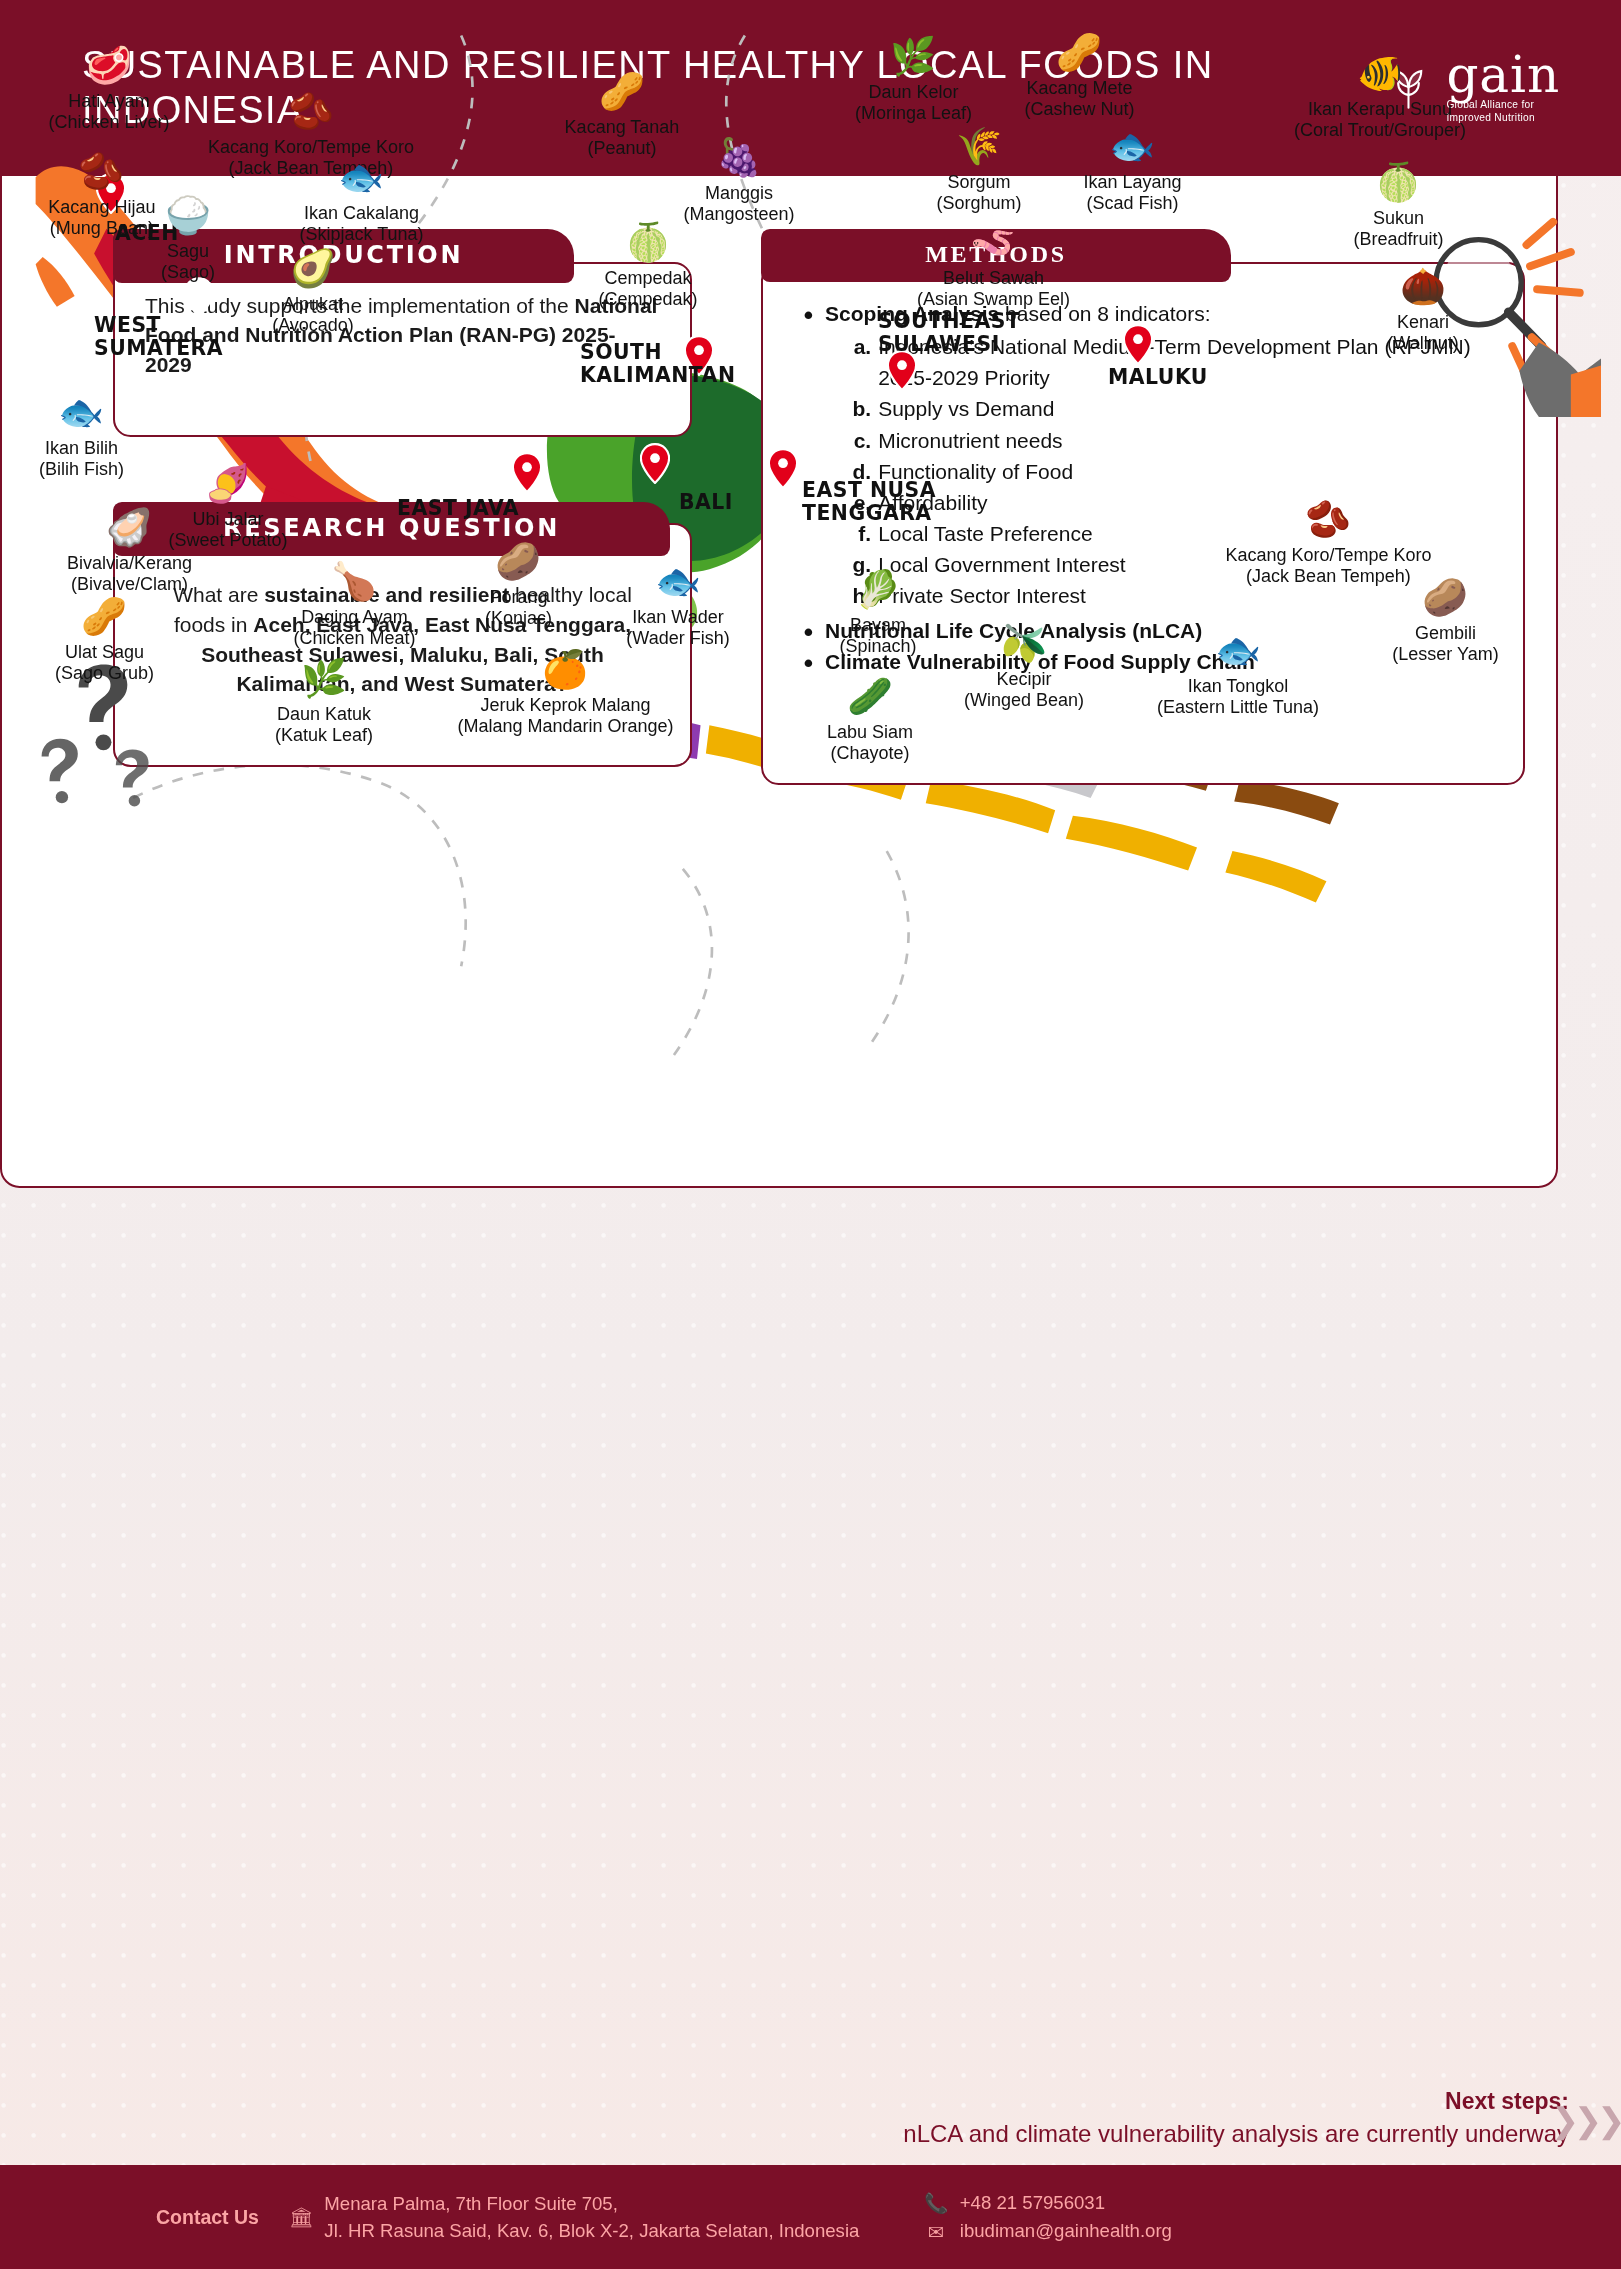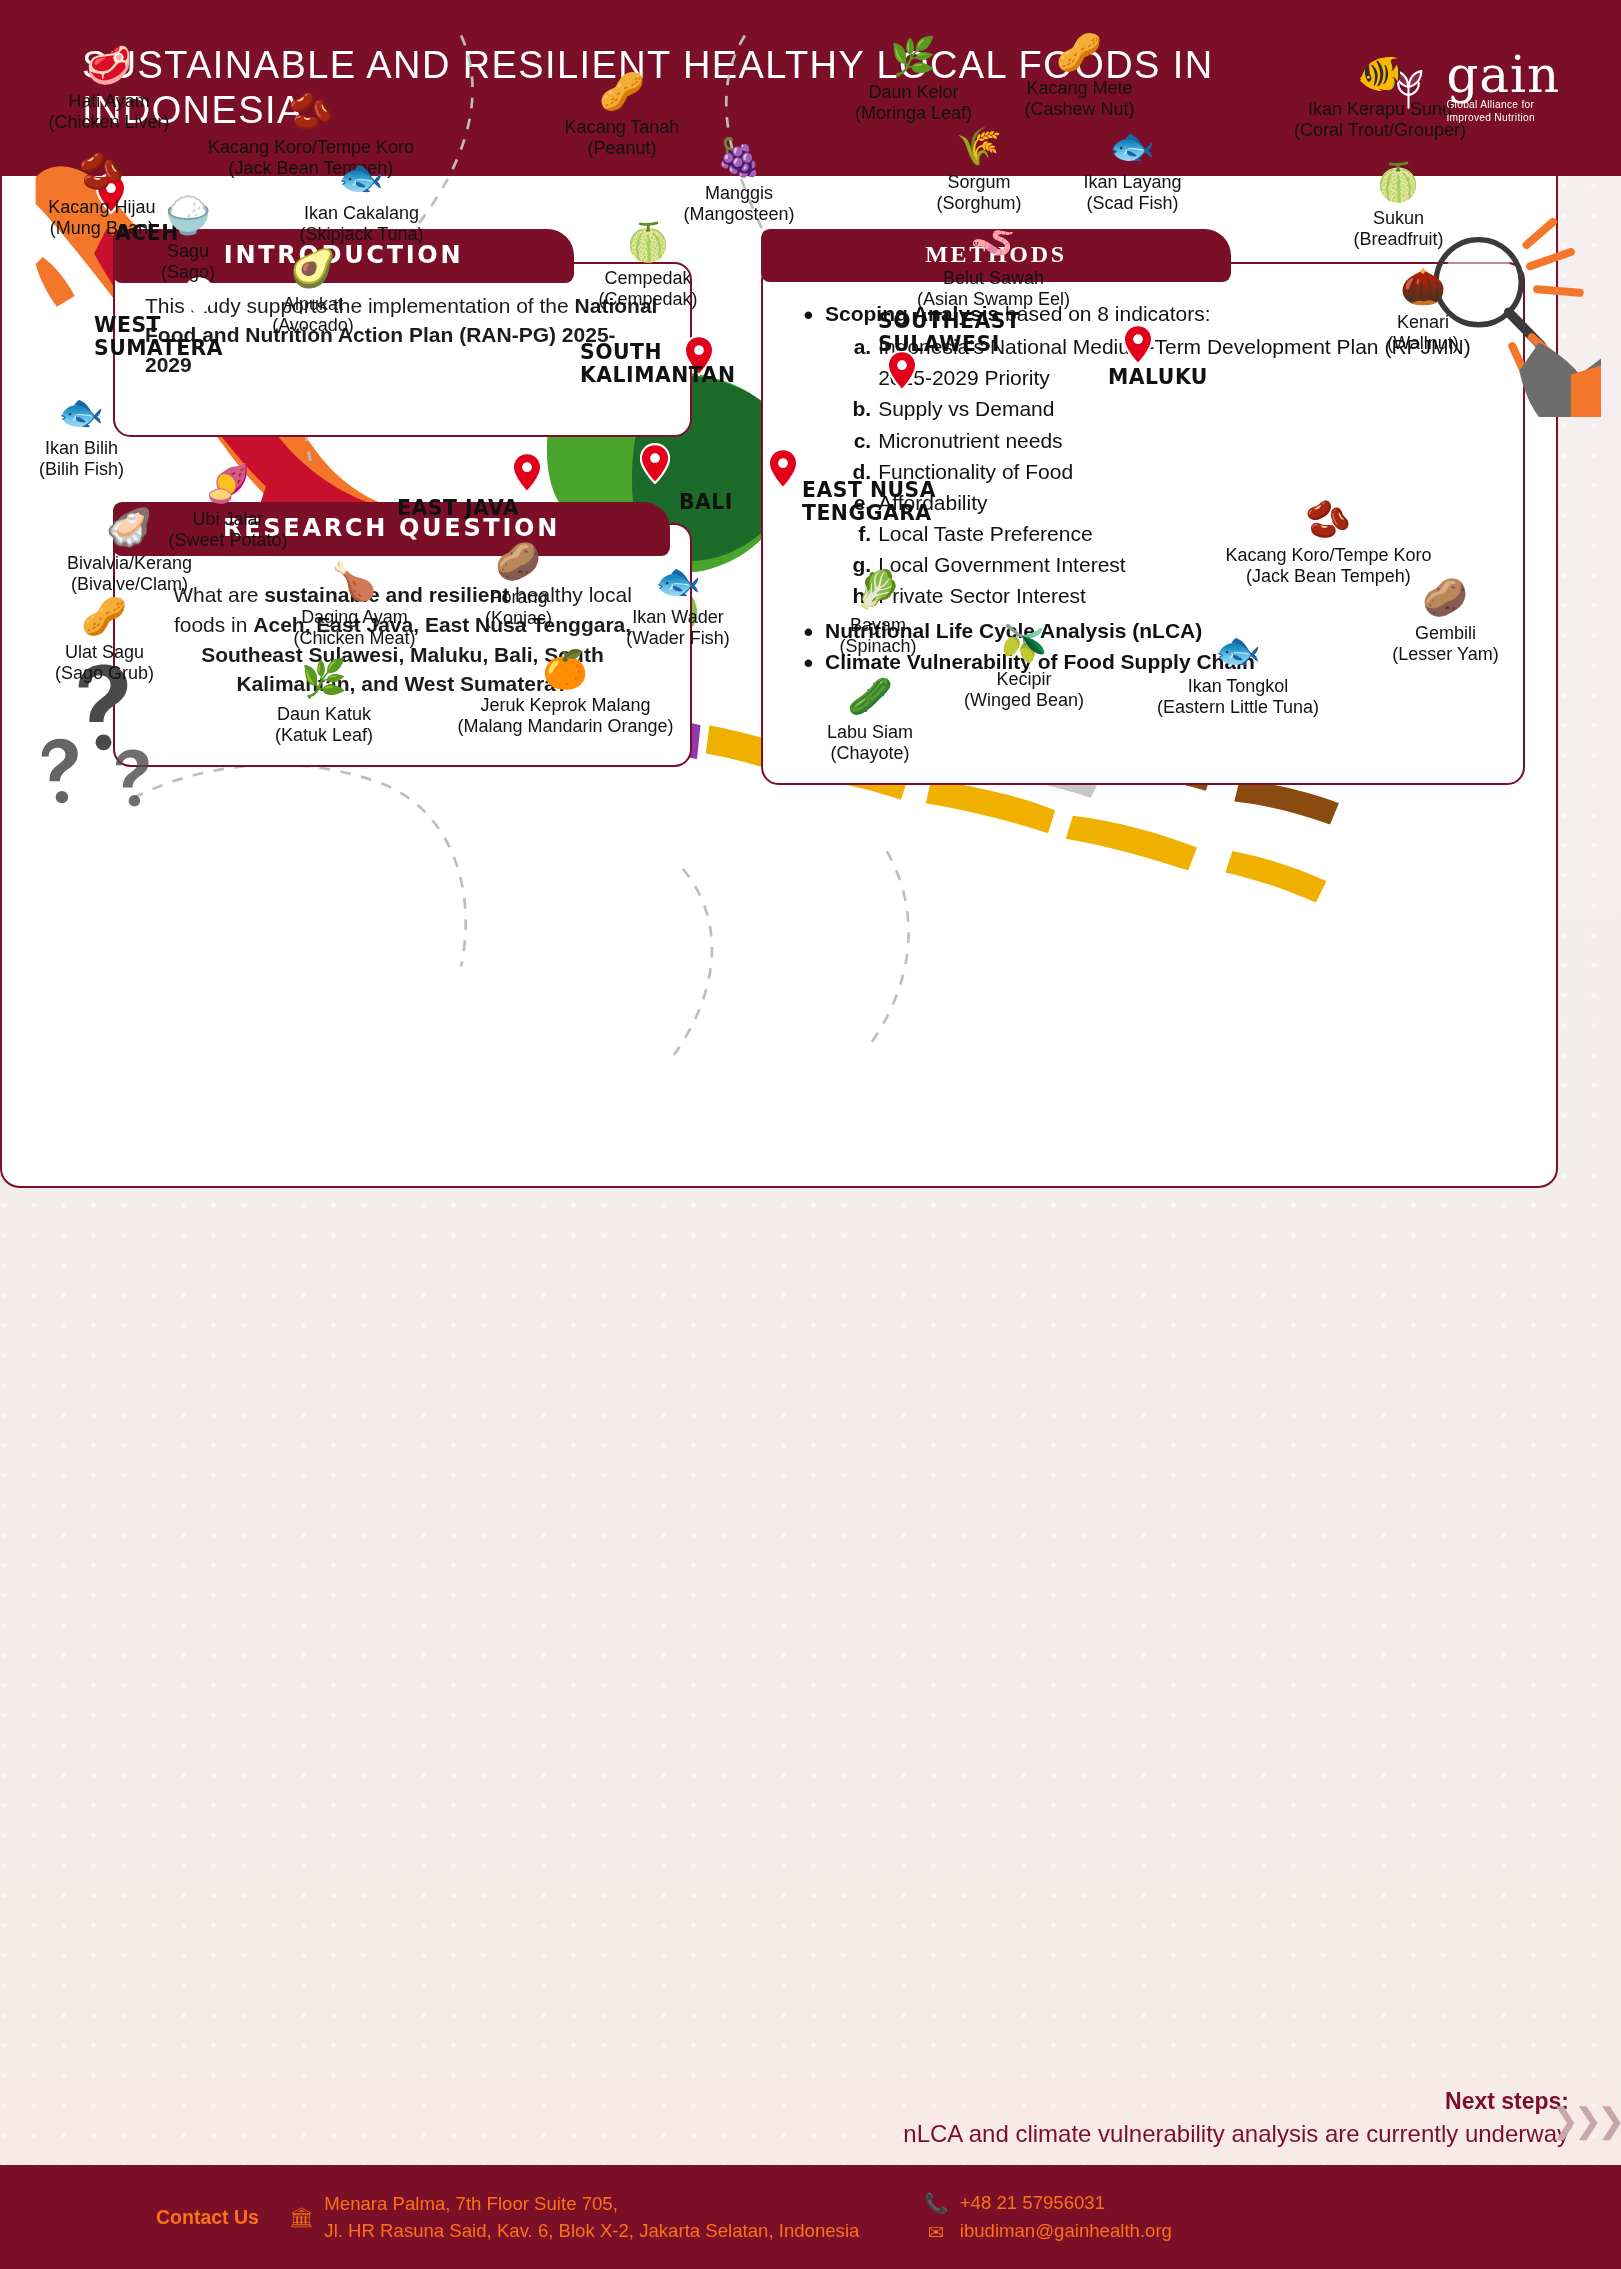--- a/index.html
+++ b/index.html
@@ -129,21 +129,21 @@
   .next-wrap {
     position: absolute; right: 53px; top: 2088px; text-align: right; z-index: 6;
   }
   .next-title { font-size: 23px; font-weight: bold; color: #7b0f28; }
   .next-sub { font-size: 24px; color: #7b0f28; margin-top: 5.3px; }
   .chev { position: absolute; right: 1.8px; top: 2100px; color: #c8a6ad; font-size: 34px; letter-spacing: -5.3px; z-index: 7; }
 
   
   .footer {
     position: absolute; left: 0; bottom: 0; width: 1622px; height: 105px;
-    background: #7b0f28; color: #f97316;
+    background: #7b0f28; color: #fca5a5;
     display: flex; align-items: center; gap: 30px;
     padding: 0 53px 0 156px;
     font-size: 18.6px;
   }
   .footer b { font-size: 19.5px; }
   .f-block { display: flex; align-items: center; gap: 12.4px; }
   .f-lines div { line-height: 1.45; }
   .f-ico { width: 23px; text-align: center; font-size: 19.5px; opacity: .95; }
 </style>
 </head>

